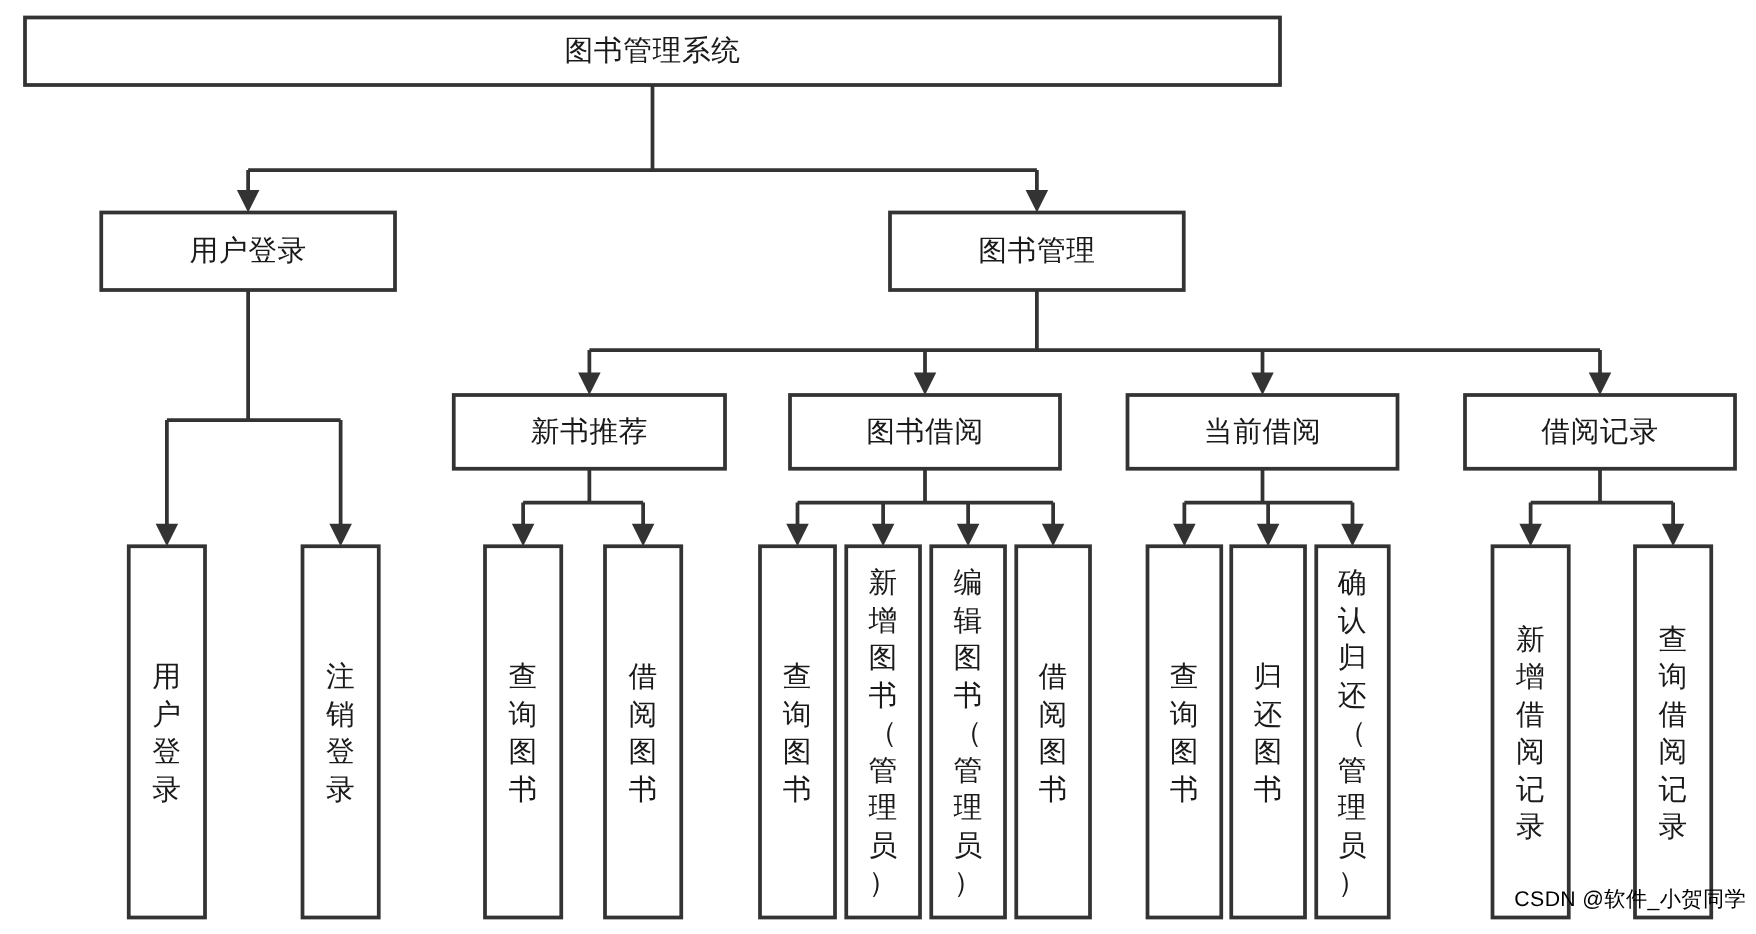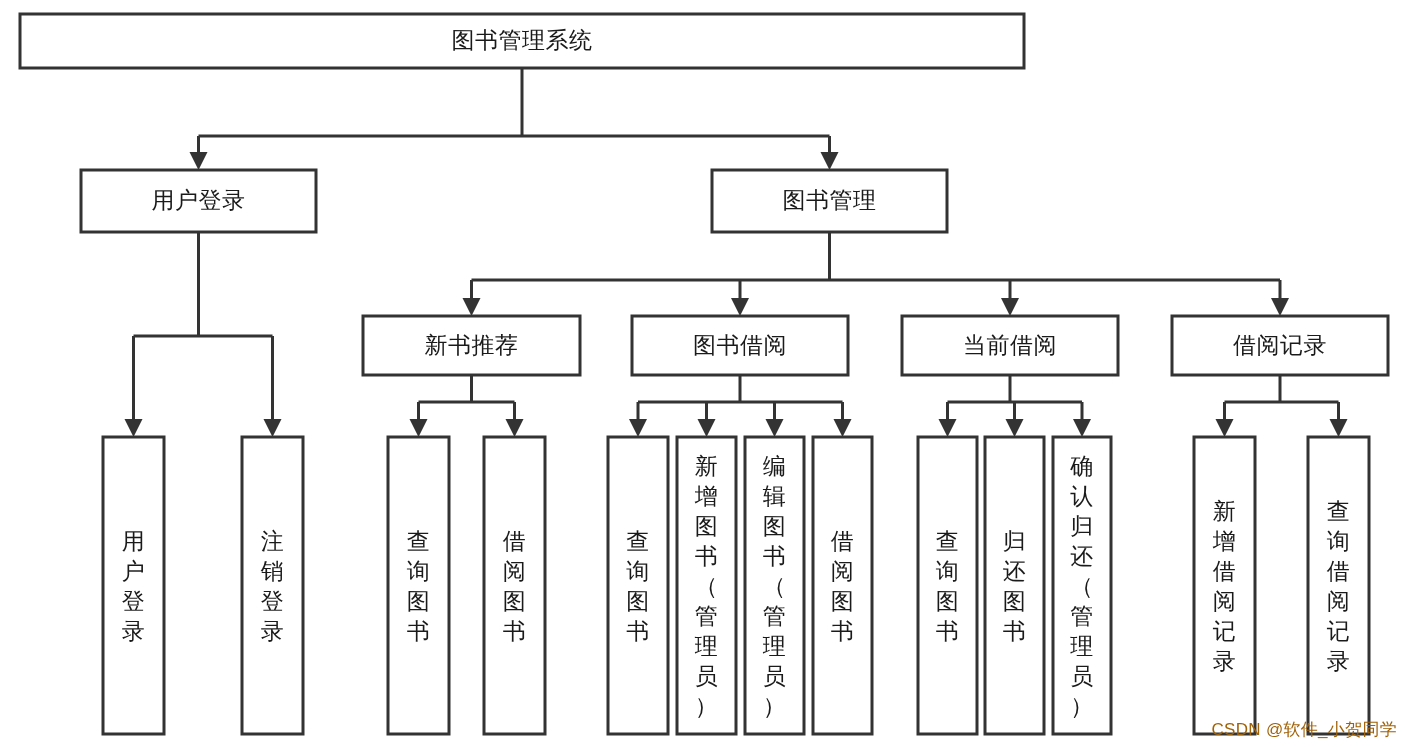--- a/index.html
+++ b/index.html
@@ -51,24 +51,24 @@
     stroke-width: 3;
     fill: none;
   }
   .arrow-head {
     fill: #333333;
     stroke: none;
   }
   .watermark {
     position: absolute;
     right: 8px;
-    bottom: 6px;
+    bottom: 16px;
     font-family: "Liberation Sans", "DejaVu Sans", sans-serif;
     font-size: 17px;
-    color: #a16207;
+    color: #000000;
     white-space: nowrap;
     letter-spacing: 0.3px;
     pointer-events: none;
   }
 </style>
 </head>
 <body>
 
 <div id="diagram-root">
   <svg id="flow" viewBox="0 0 1405 747" xmlns="http://www.w3.org/2000/svg">

